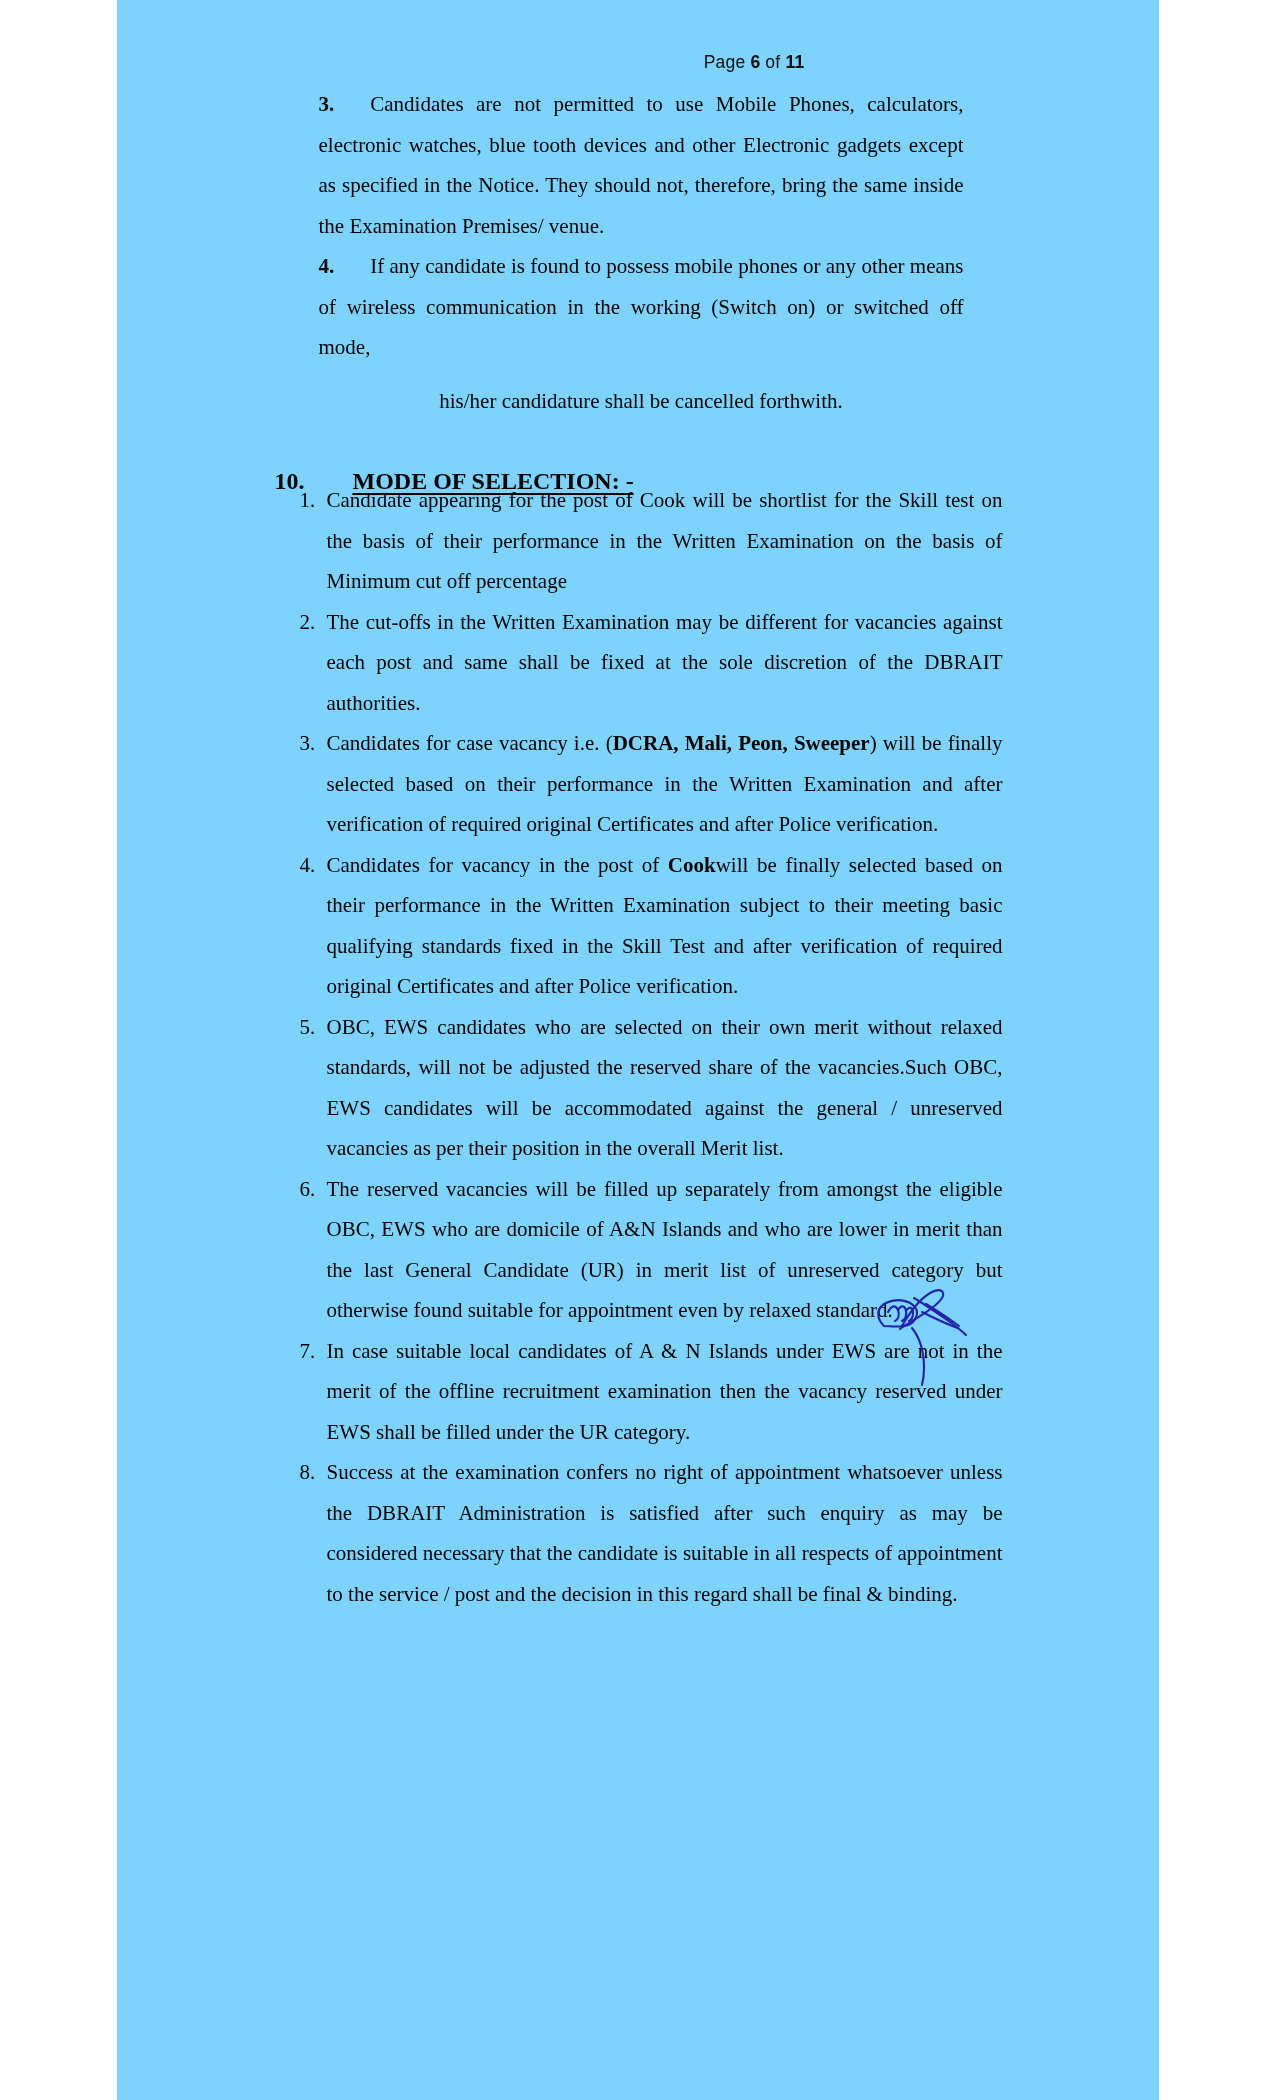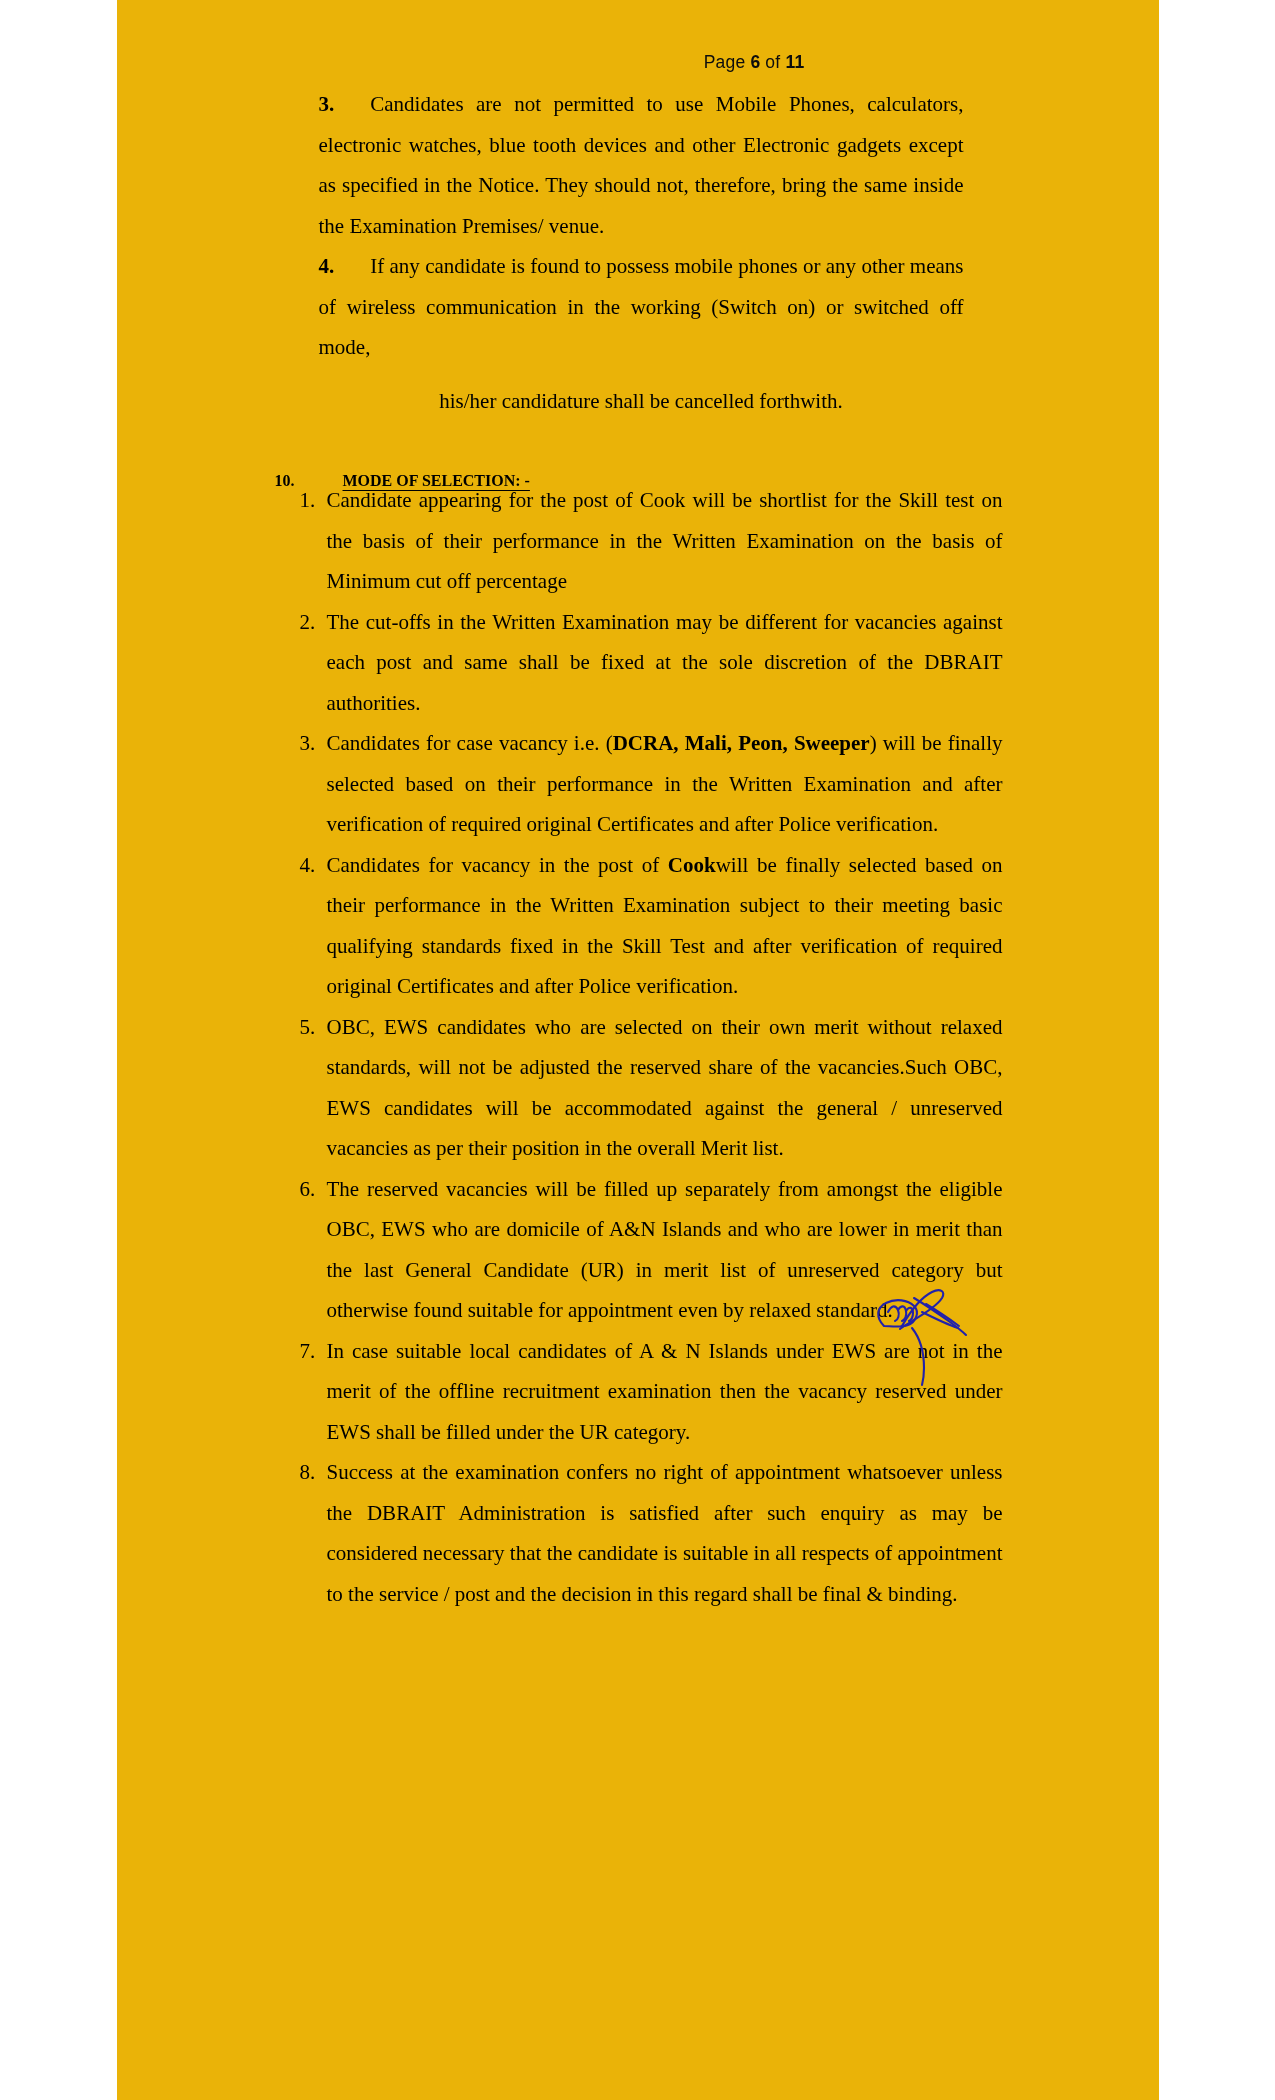--- a/index.html
+++ b/index.html
@@ -4,21 +4,21 @@
 <style>
   html, body {
     margin: 0;
     padding: 0;
     background: #ffffff;
   }
   .page {
     position: relative;
     width: 1042px;
     height: 2100px;
-    background: #eab308;
+    background: #7dd3fc;
     margin: 0 auto;
     overflow: hidden;
     font-family: "Liberation Serif", "DejaVu Serif", serif;
     color: #000000;
   }
 
   
   .page-header {
     position: absolute;
     top: 52px;
@@ -55,21 +55,21 @@
   }
   .para .gap { display: inline-block; width: 34px; }
   .para.noj { text-align: center; margin-top: 13px; }
 
   
   .section-head {
     position: absolute;
     left: 158px;
     top: 466px;
     width: 700px;
-    font-size: 16px;
+    font-size: 24px;
     font-weight: 700;
     line-height: 30px;
     white-space: nowrap;
   }
   .section-head .num { margin-right: 0; }
   .section-head .sp  { display: inline-block; width: 48px; }
   .section-head .ttl { text-decoration: underline; text-underline-offset: 4px; }
 
   
   ol.sel-list {

